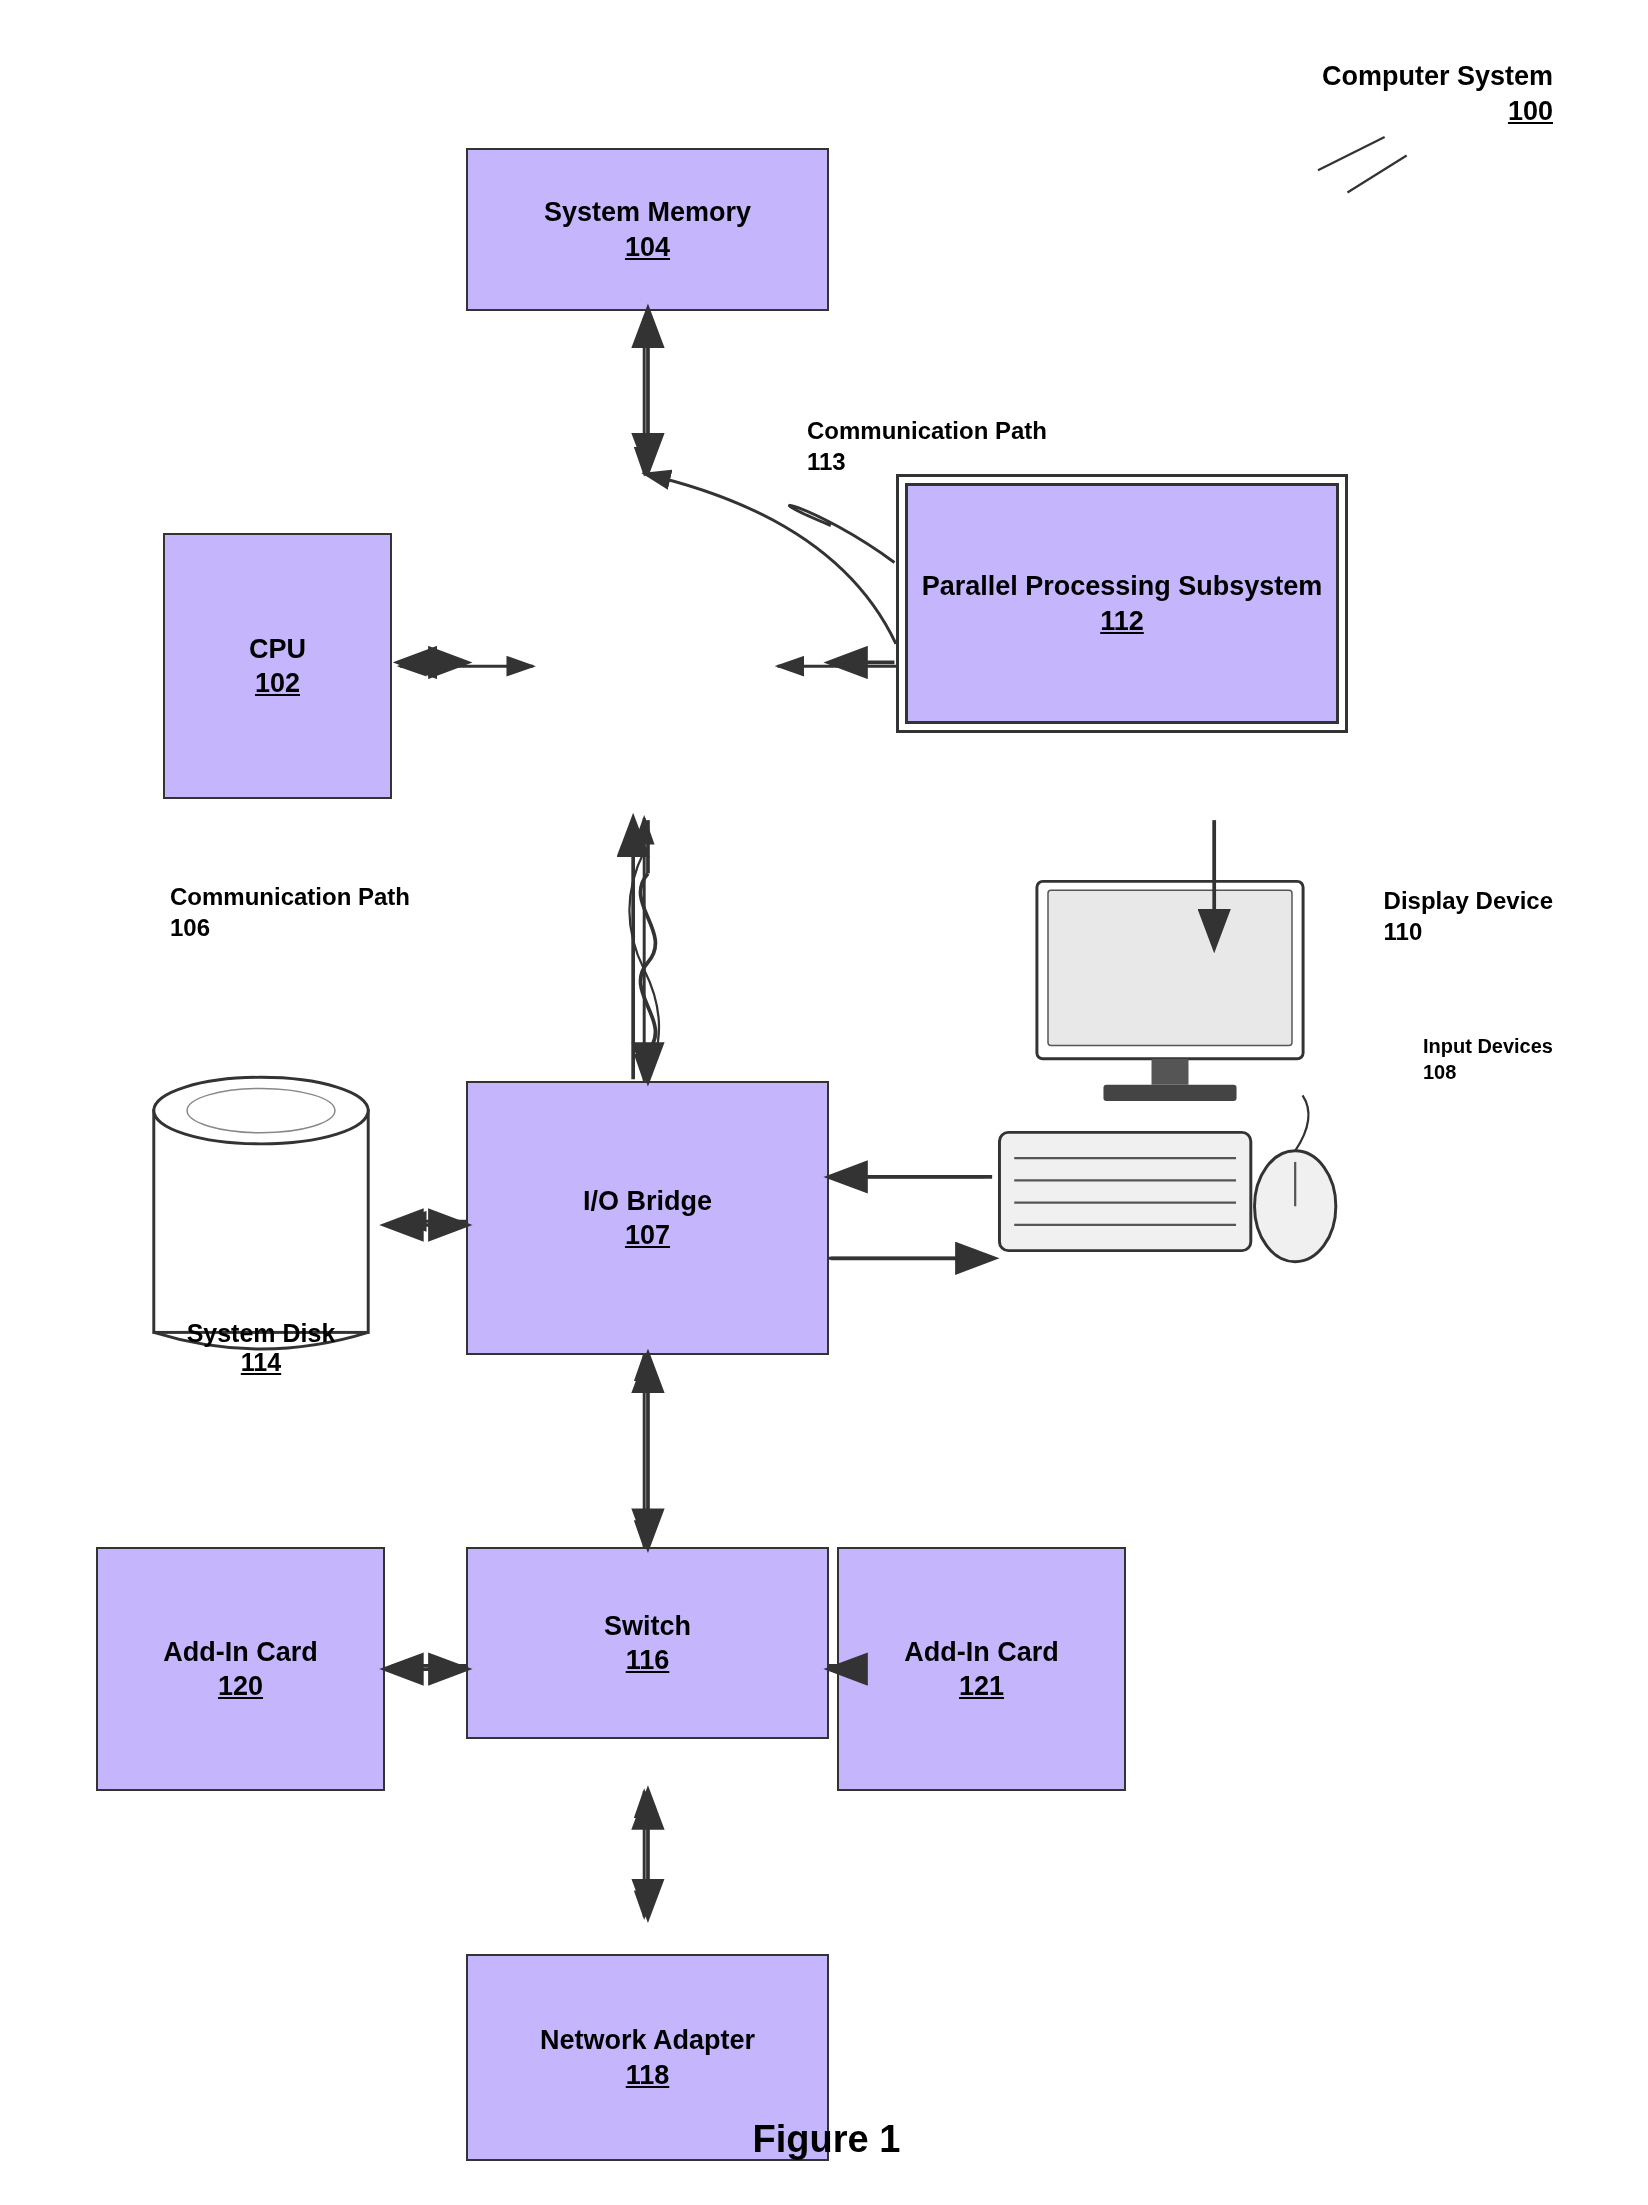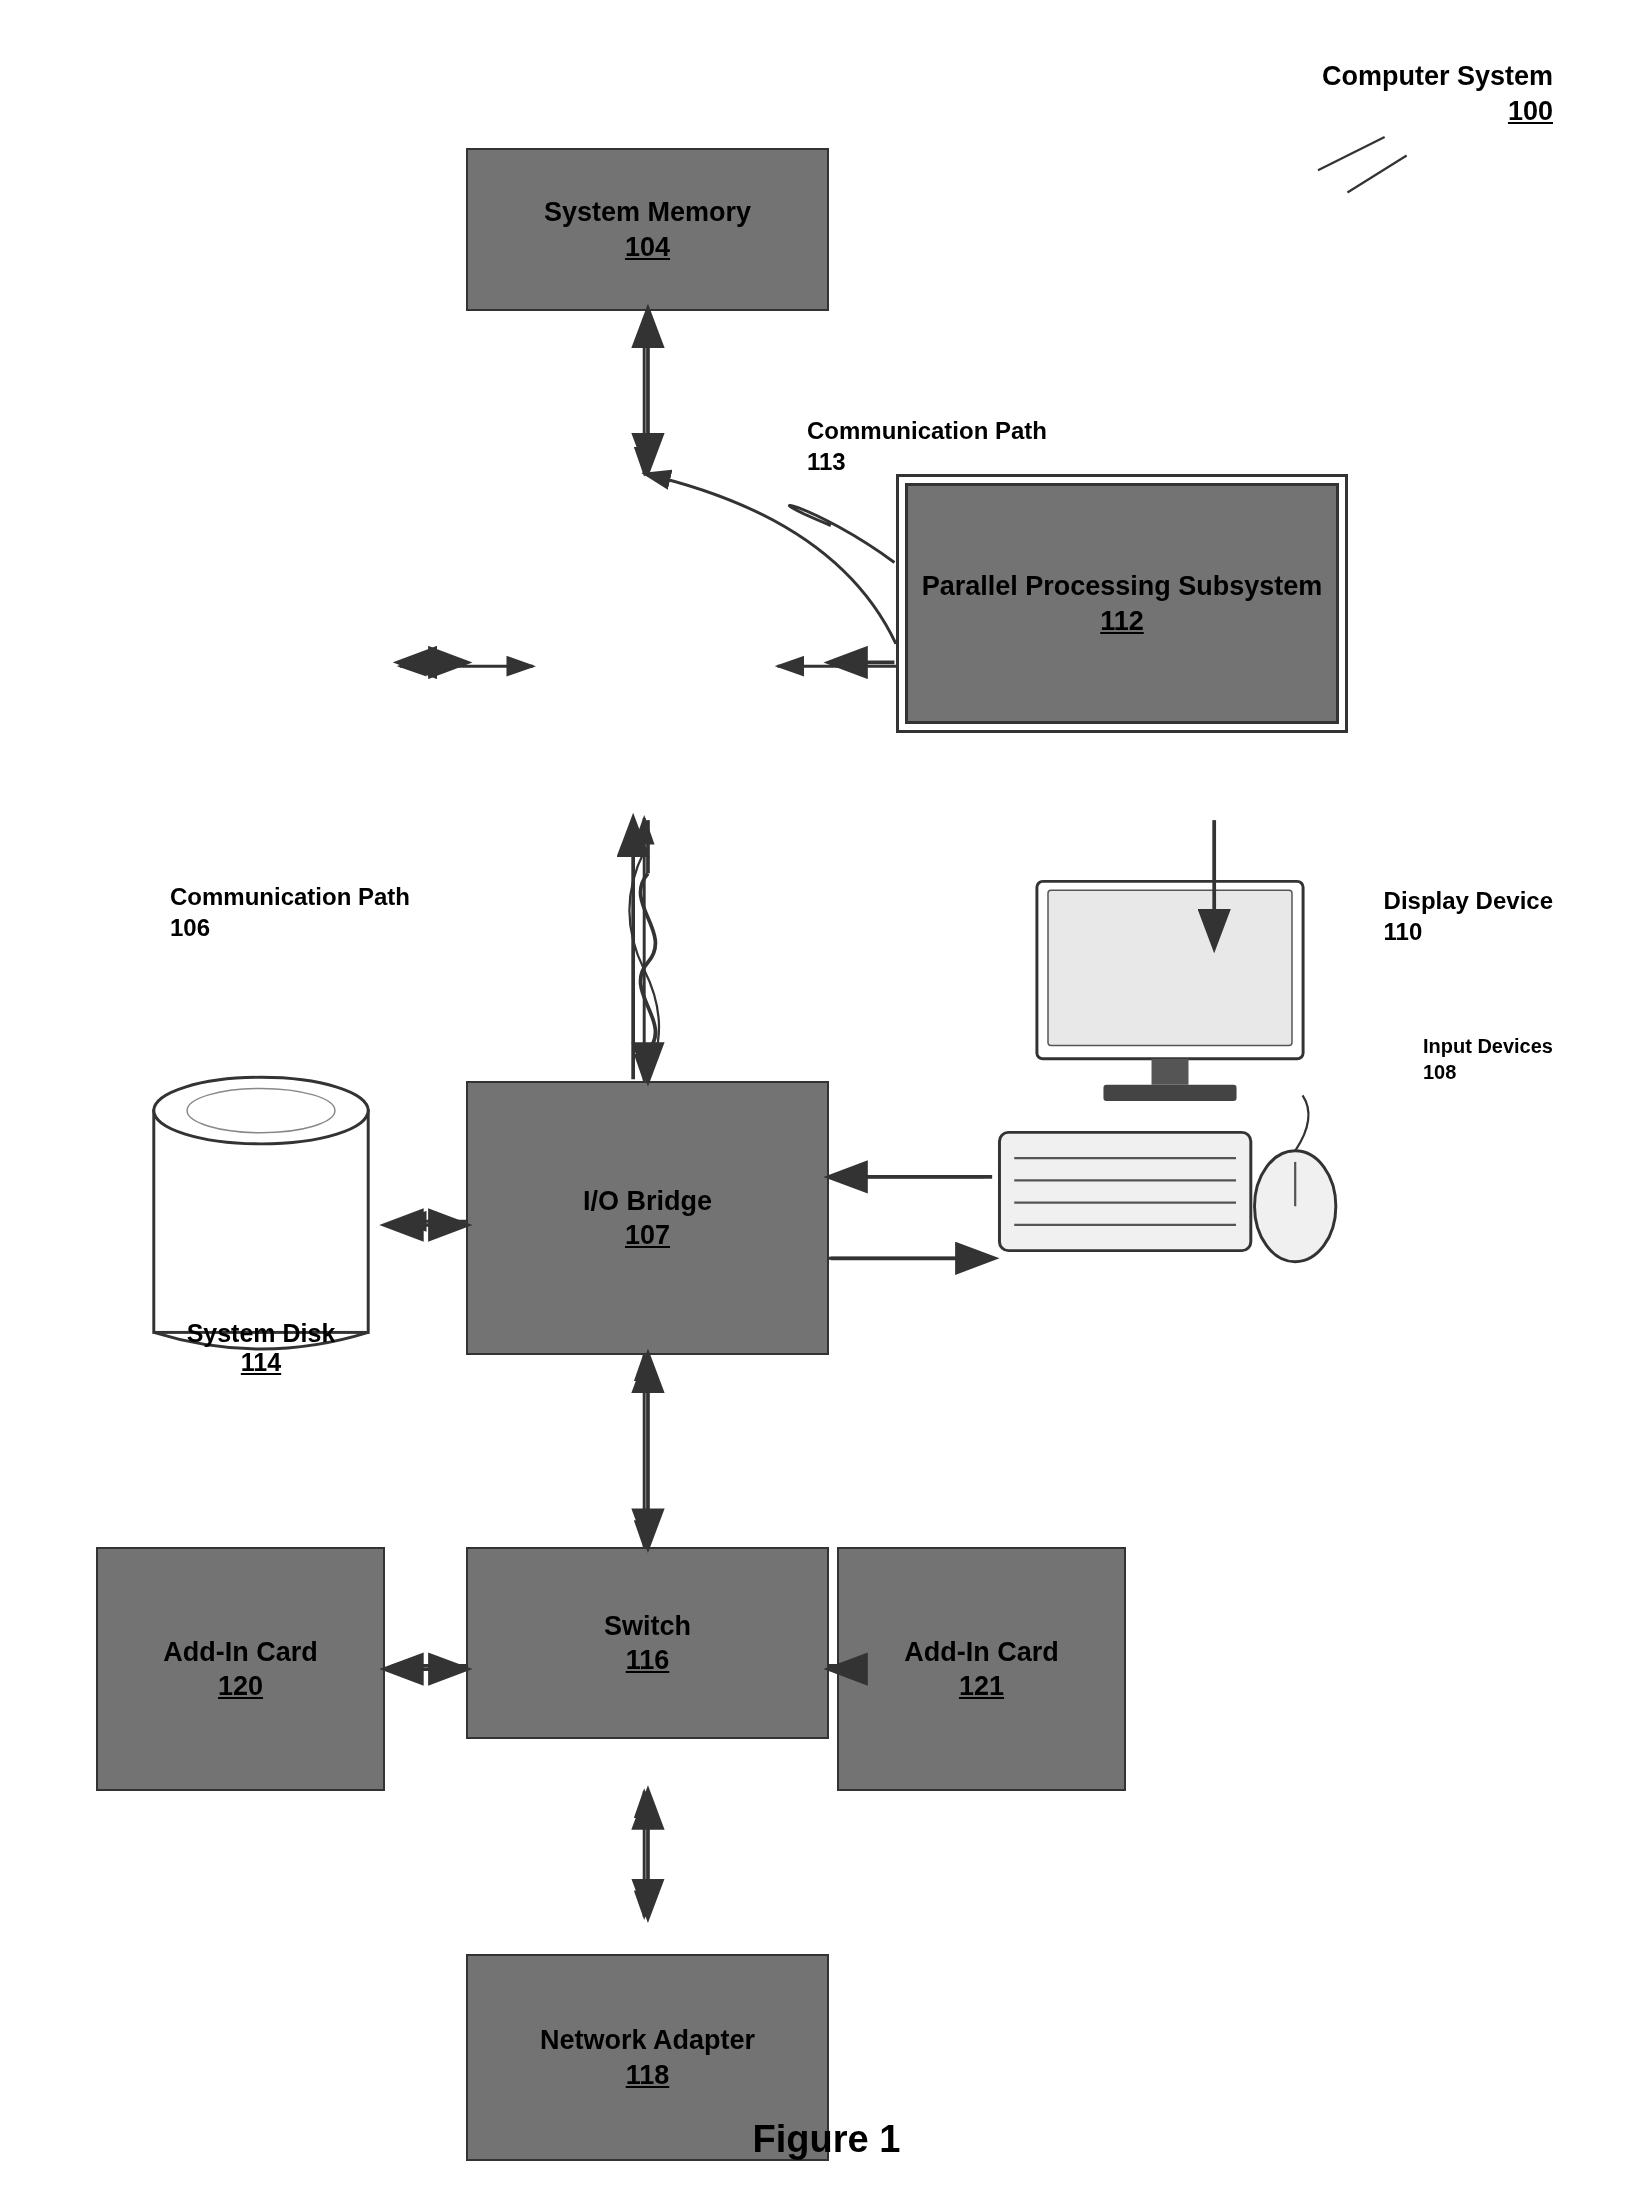--- a/index.html
+++ b/index.html
@@ -13,21 +13,21 @@
     }
     .diagram-container {
       position: absolute;
       top: 0; left: 0;
       width: 100%;
       height: 100%;
     }
     .box {
       position: absolute;
       border: 2.2px solid #333;
-      background: #737373;
+      background: #c4b5fd;
       display: flex;
       flex-direction: column;
       align-items: center;
       justify-content: center;
       text-align: center;
     }
     .box-label {
       font-size: 27px;
       font-weight: bold;
       line-height: 1.2;
@@ -114,20 +114,24 @@
   <div class="computer-label" style="top: 59px; right: 96px;">
     <span>Computer System</span><br>
     <span style="text-decoration:underline;">100</span>
   </div>
 
   <div class="box" style="left: 466px; top: 148px; width: 363px; height: 163px;">
     <span class="box-label">System Memory</span>
     <span class="box-number">104</span>
   </div>
 
+  <div class="box" style="left: 163px; top: 533px; width: 229px; height: 266px;">
+    <span class="box-label">CPU</span>
+    <span class="box-number">102</span>
+  </div>
 
 
   <div class="box" style="left: 896px; top: 474px; width: 452px; height: 259px; border: 3px solid #333; box-shadow: inset 0 0 0 6px #fff, inset 0 0 0 9px #333;">
     <span class="box-label">Parallel Processing Subsystem</span>
     <span class="box-number">112</span>
   </div>
 
   <div class="label-text" style="top: 415px; left: 807px; font-size:24px;">
     <span>Communication Path</span><br>
     <span>113</span>

